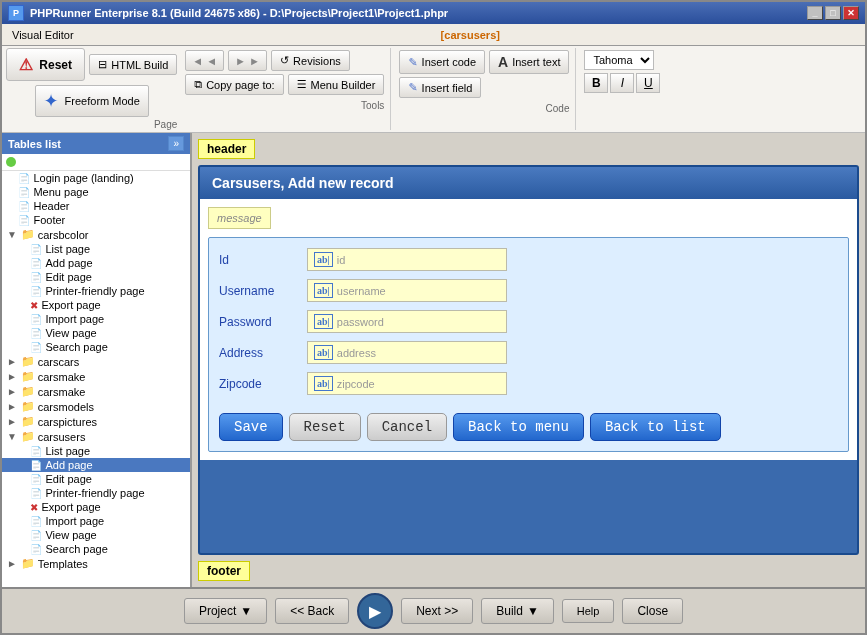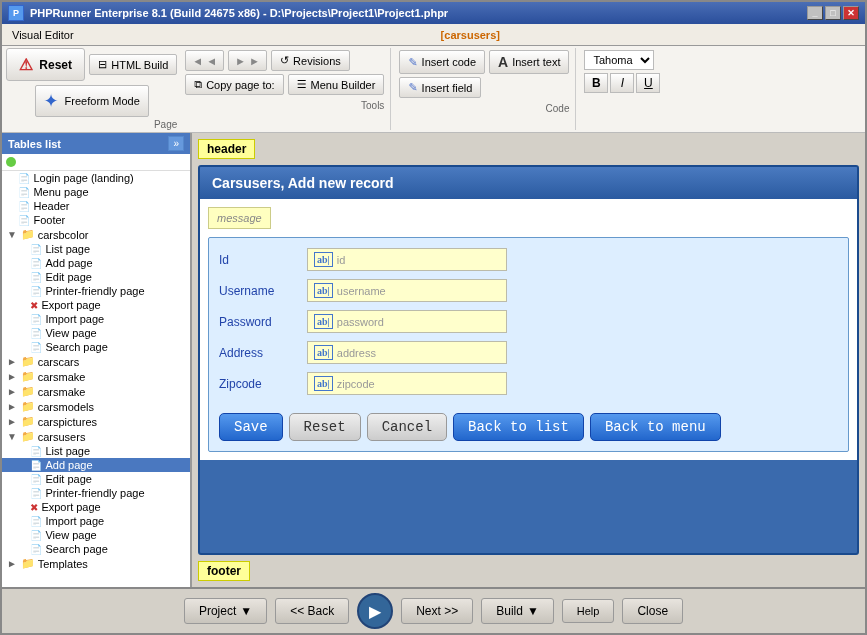--- a/index.html
+++ b/index.html
@@ -379,22 +379,22 @@
               <div class="form-input">
                 <span class="input-icon">ab|</span>
                 <span class="input-text">zipcode</span>
               </div>
             </div>
 
             <div class="form-buttons">
               <button class="form-btn btn-save">Save</button>
               <button class="form-btn btn-reset">Reset</button>
               <button class="form-btn btn-cancel">Cancel</button>
+              <button class="form-btn btn-backmenu">Back to menu</button>
               <button class="form-btn btn-backlist">Back to list</button>
-              <button class="form-btn btn-backmenu">Back to menu</button>
             </div>
           </div>
         </div>
       </div>
 
       <div class="footer-label">footer</div>
     </div>
   </div>
 
   <div class="bottom-toolbar">

